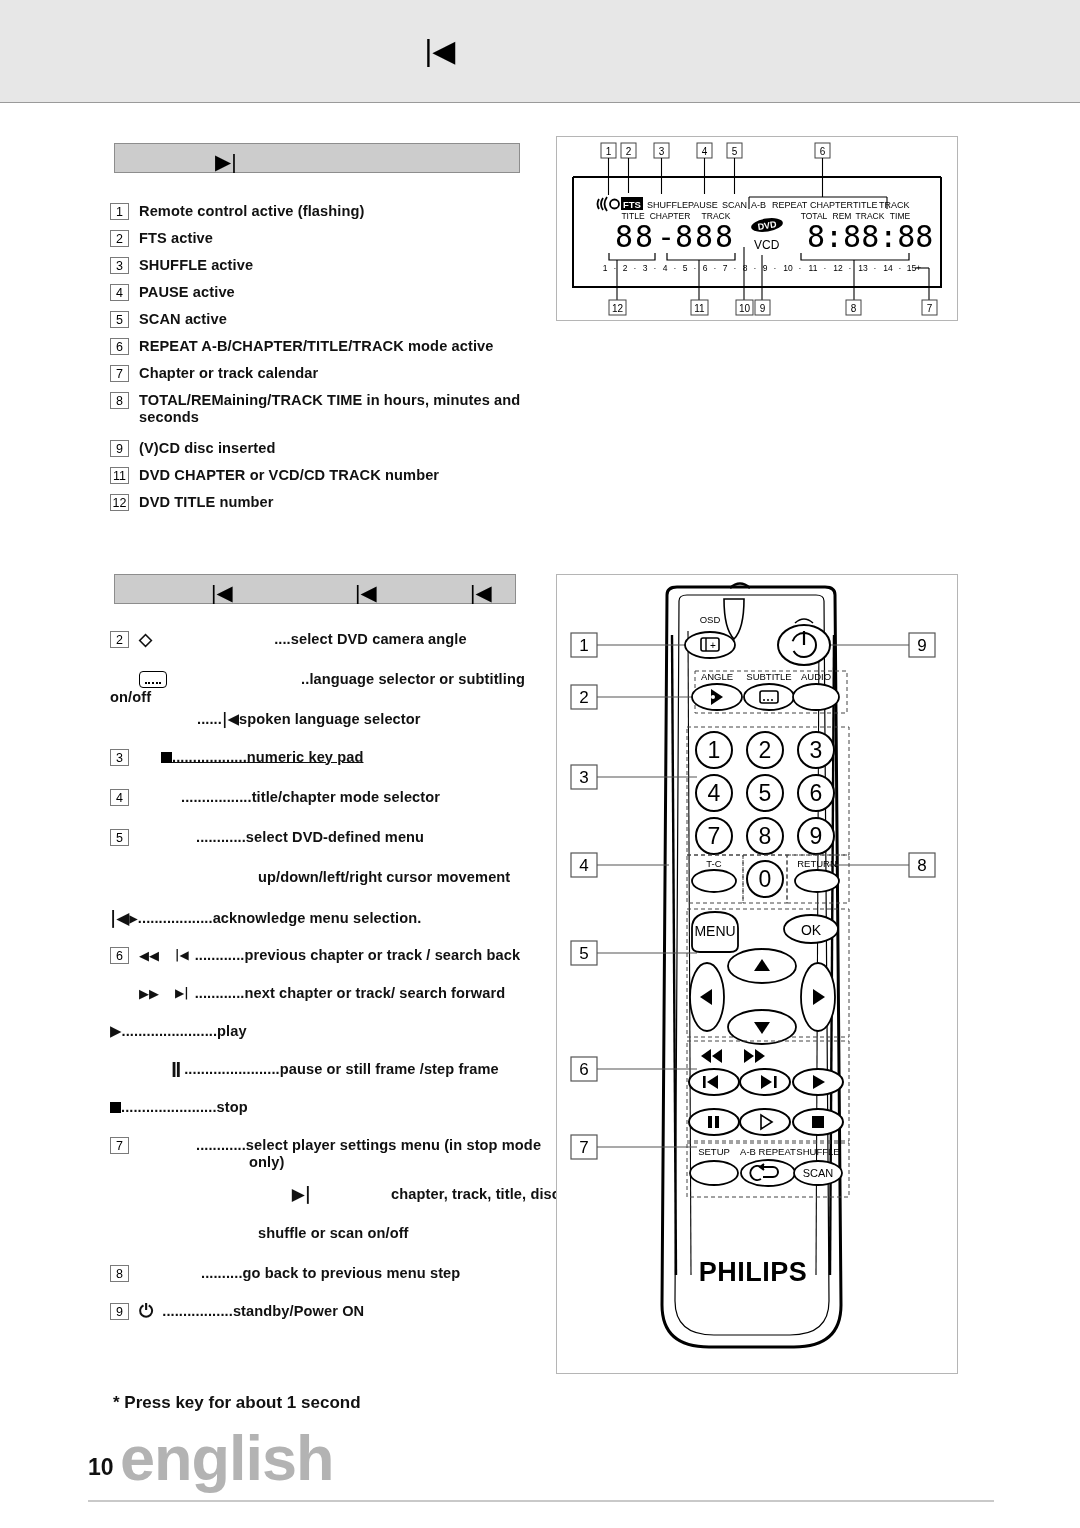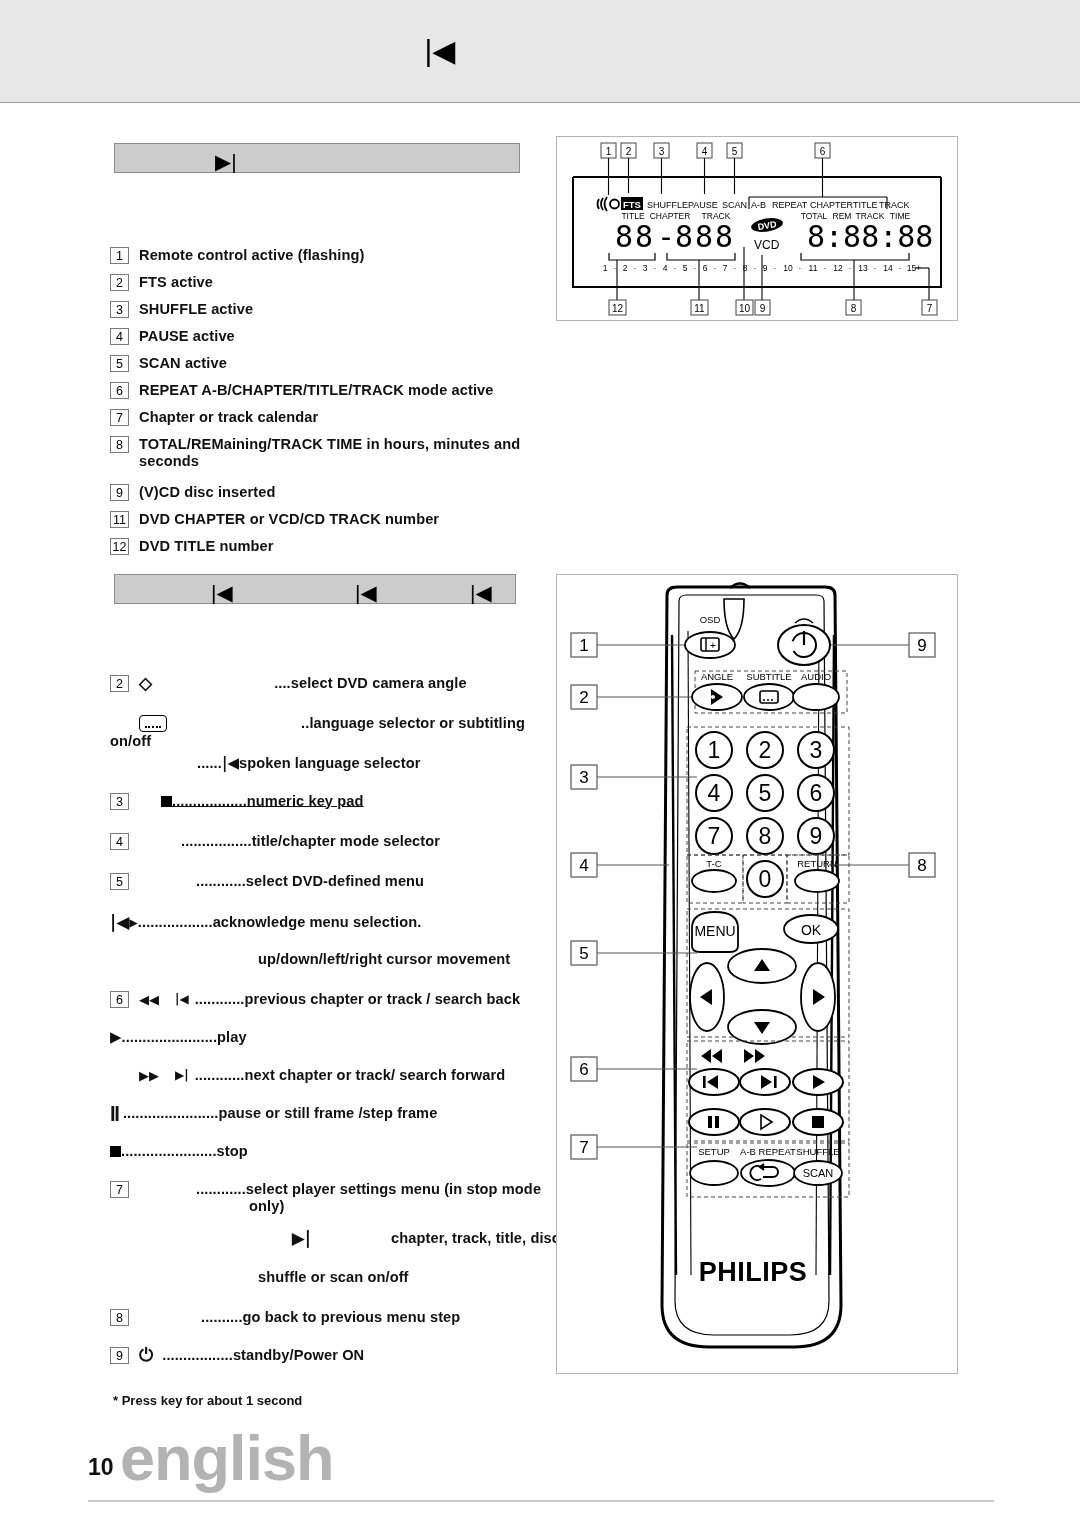--- a/index.html
+++ b/index.html
@@ -20,21 +20,21 @@
   .page{position:absolute;left:0;top:102px;width:1080px;height:1426px;}
 
   
   .barhdr{
     position:absolute;background:#cccccc;border:1px solid #8d8d8d;
     box-sizing:border-box;
   }
   .barhdr span{position:absolute;font-size:21px;line-height:1;color:#000;top:7px;}
 
   
-  .legend{position:absolute;font-size:14.6px;font-weight:bold;color:#111;margin-top:44px;}
+  .legend{position:absolute;font-size:14.6px;font-weight:bold;color:#111;}
   .lrow{position:relative;min-height:27px;}
   .num{
     display:inline-block;width:19px;height:17px;line-height:17px;text-align:center;
     border:1px solid #7a7a7a;font-size:12.5px;font-weight:normal;
     box-sizing:border-box;vertical-align:middle;background:#fff;color:#000;
     margin-right:10px;
   }
   .numspacer{display:inline-block;width:19px;margin-right:10px;}
   .ltxt{vertical-align:middle;letter-spacing:.1px;}
   .cont{margin-left:29px;display:block;}
@@ -55,21 +55,21 @@
     border-bottom:2px dotted #000;
   }
   .sq{display:inline-block;width:11px;height:11px;background:#000;vertical-align:middle;}
   .angleicon{display:inline-block;font-size:17px;line-height:1;vertical-align:middle;}
   .powericon{display:inline-block;font-size:18px;line-height:1;vertical-align:middle;}
 
   
   .rbox{position:absolute;border:1px solid #b5b5b5;background:#fff;box-sizing:border-box;}
 
   
-  .footnote{position:absolute;font-size:13px;font-weight:bold;color:#111;}
+  .footnote{position:absolute;font-size:17px;font-weight:bold;color:#111;}
   .pagenum{position:absolute;font-size:23px;font-weight:bold;color:#111;}
   .english{position:absolute;font-size:63px;font-weight:bold;color:#b3b3b3;letter-spacing:-1px;}
   .rule{position:absolute;height:2px;background:#c9c9c9;}
 
   svg{display:block;}
 </style>
 </head>
 <body>
 
 <div class="topband">
@@ -297,41 +297,41 @@
     </div>
 
     <div class="lrow" style="min-height:40px;">
       <span class="num">4</span><span class="ltxt" style="margin-left:42px;">.................</span><span class="ltxt">title/chapter mode selector</span>
     </div>
 
     <div class="lrow" style="min-height:40px;">
       <span class="num">5</span><span class="ltxt" style="margin-left:57px;">............</span><span class="ltxt">select DVD-defined menu</span>
     </div>
 
-    <div class="lrow" style="min-height:38px;">
-      <span class="g" style="font-size:17px;">|◀▸</span><span class="ltxt">..................</span><span class="ltxt">acknowledge menu selection.</span>
-    </div>
-
     <div class="lrow" style="min-height:40px;">
       <span class="ltxt" style="margin-left:148px;">up/down/left/right cursor movement</span>
     </div>
 
     <div class="lrow" style="min-height:38px;">
+      <span class="g" style="font-size:17px;">|◀▸</span><span class="ltxt">..................</span><span class="ltxt">acknowledge menu selection.</span>
+    </div>
+
+    <div class="lrow" style="min-height:38px;">
       <span class="num">6</span><span class="g" style="font-size:13px;">◀◀</span><span class="g" style="font-size:12px;margin-left:16px;">|◀</span><span class="ltxt" style="margin-left:6px;">............</span><span class="ltxt">previous chapter or track / search back</span>
     </div>
 
     <div class="lrow" style="min-height:38px;">
+      <span class="numspacer"></span><span class="g" style="font-size:13px;">▶▶</span><span class="g" style="font-size:12px;margin-left:16px;">▶|</span><span class="ltxt" style="margin-left:6px;">............</span><span class="ltxt">next chapter or track/ search forward</span>
+    </div>
+
+    <div class="lrow" style="min-height:38px;">
       <span class="g" style="font-size:15px;">▶</span><span class="ltxt">.......................</span><span class="ltxt">play</span>
     </div>
 
-    <div class="lrow" style="min-height:38px;">
-      <span class="numspacer"></span><span class="g" style="font-size:13px;">▶▶</span><span class="g" style="font-size:12px;margin-left:16px;">▶|</span><span class="ltxt" style="margin-left:6px;">............</span><span class="ltxt">next chapter or track/ search forward</span>
-    </div>
-
-    <div class="lrow" style="min-height:38px;">
+    <div class="lrow" style="min-height:38px;text-align:center;">
       <span class="g" style="font-size:15px;font-weight:bold;">ǁ</span><span class="ltxt" style="margin-left:3px;">.......................</span><span class="ltxt">pause or still frame /step frame</span>
     </div>
 
 
     <div class="lrow" style="min-height:38px;">
       <span class="sq"></span><span class="ltxt">.......................</span><span class="ltxt">stop</span>
     </div>
 
     <div class="lrow" style="min-height:48px;">
       <span class="num">7</span><span class="ltxt" style="margin-left:57px;">............</span><span class="ltxt">select player settings menu (in stop mode</span>

